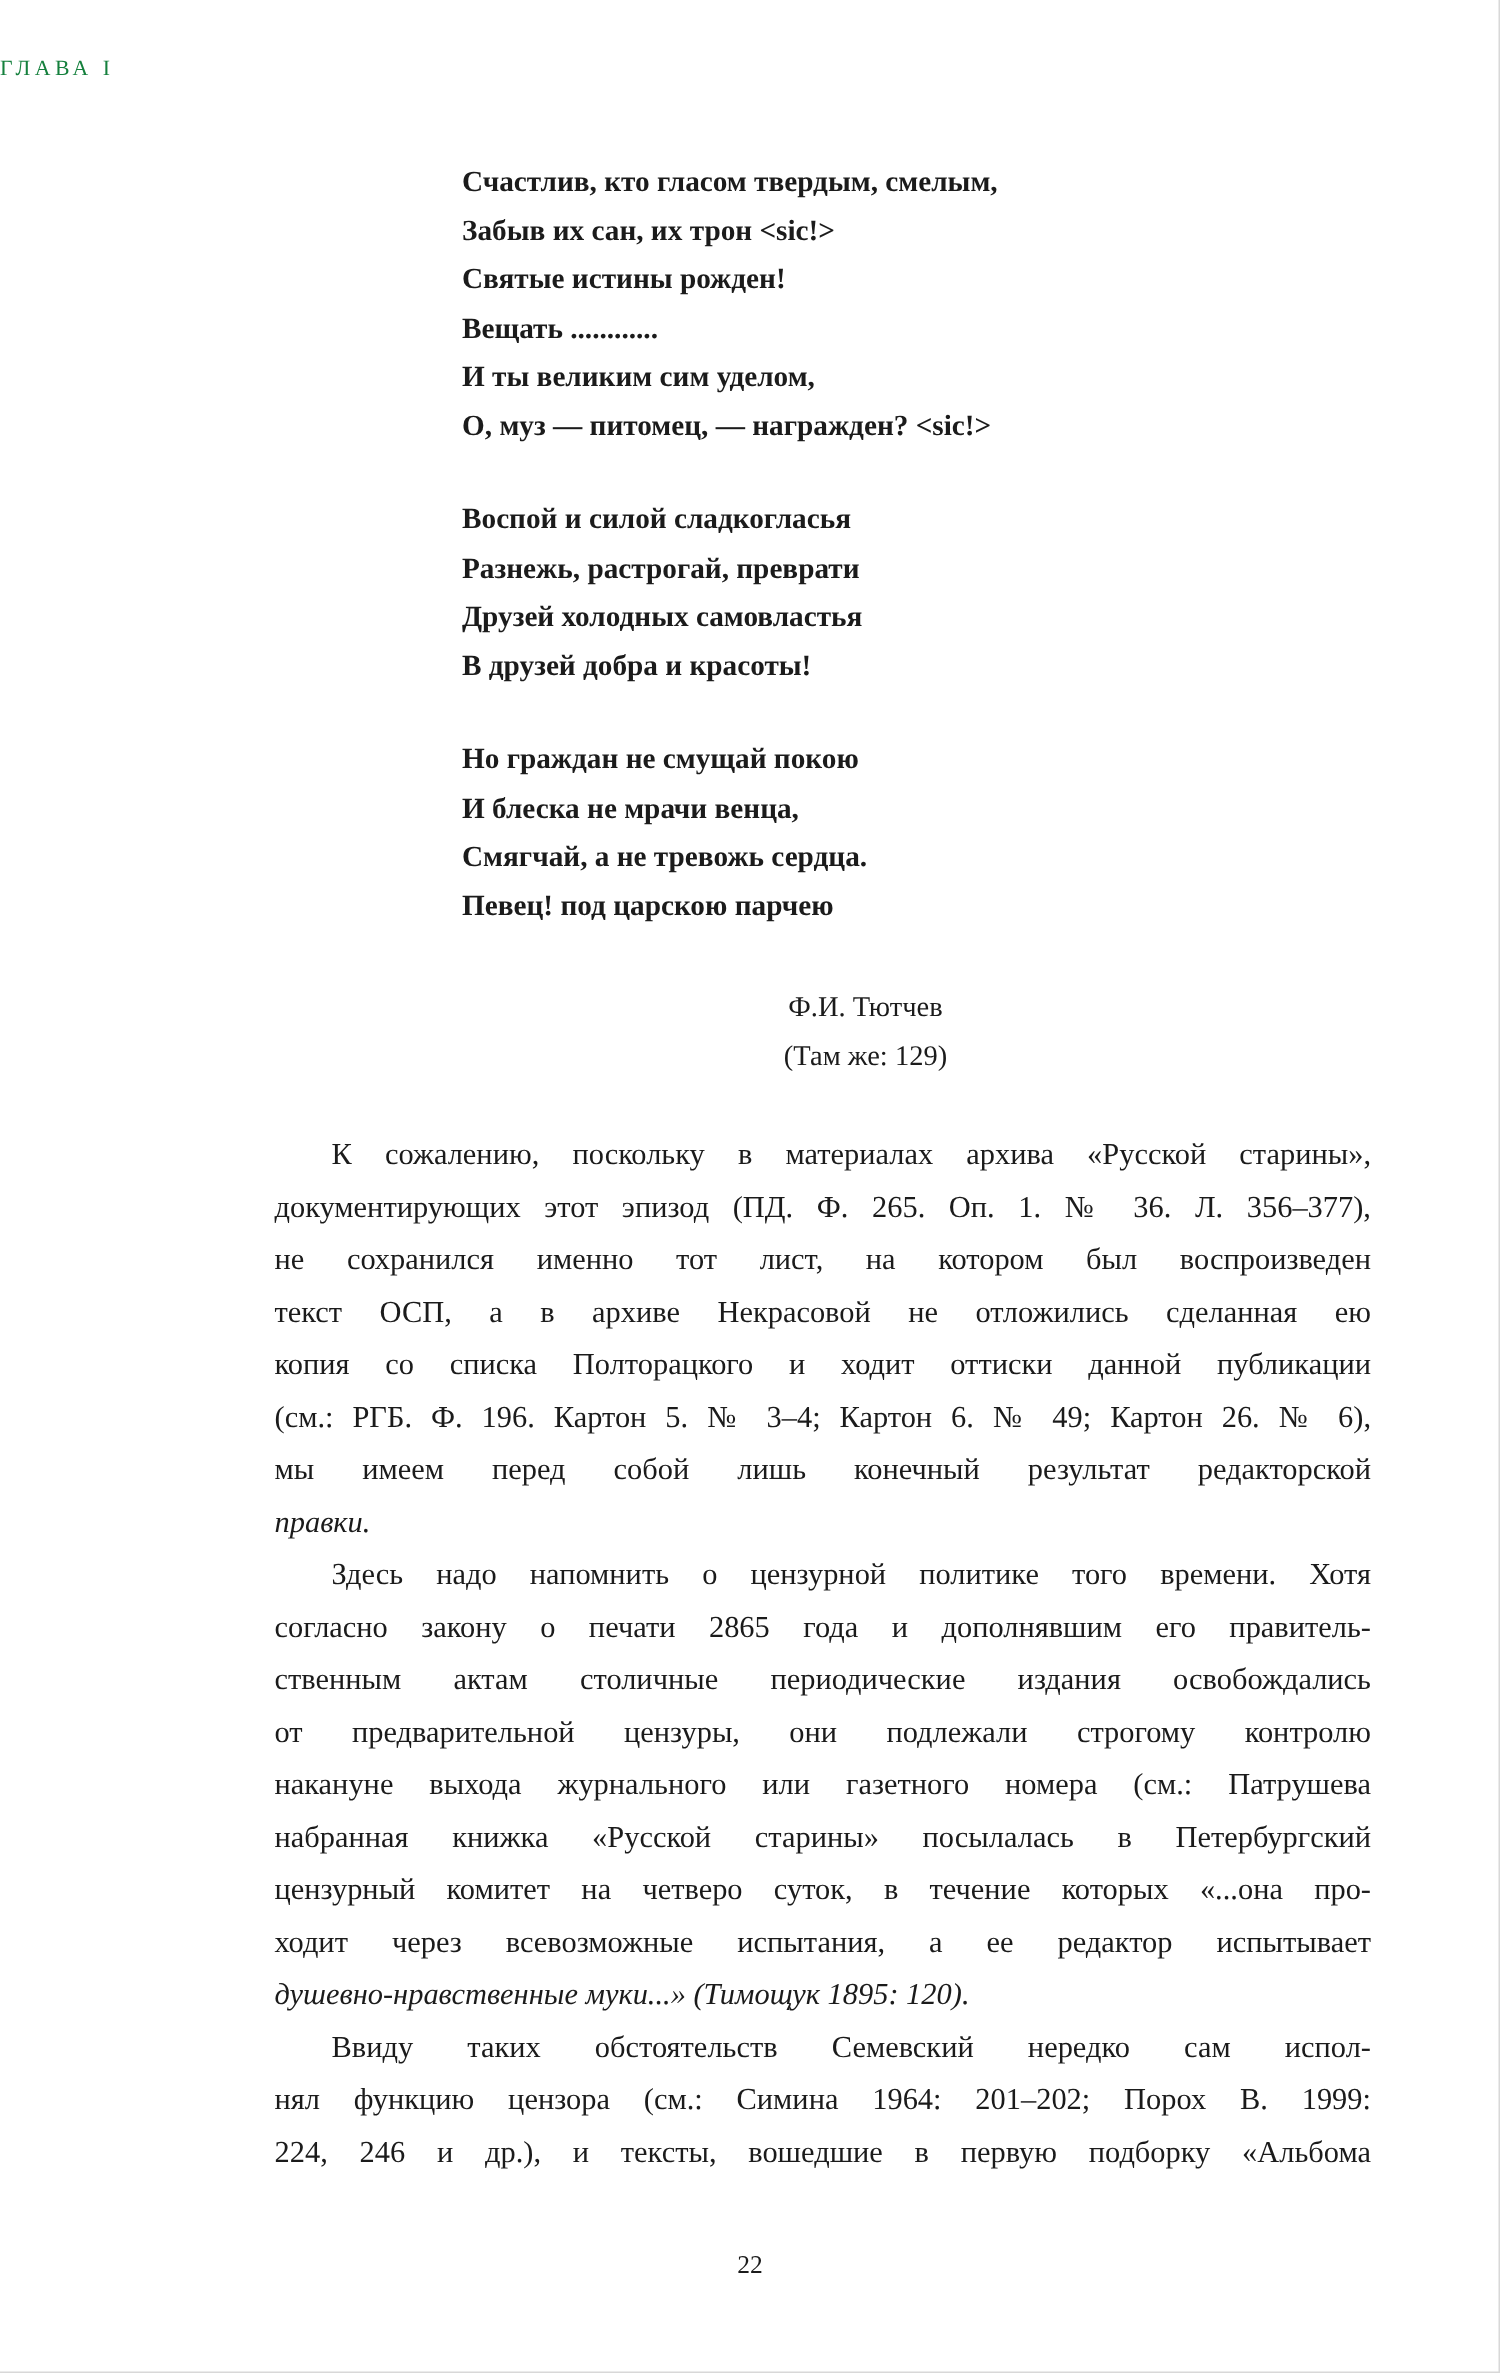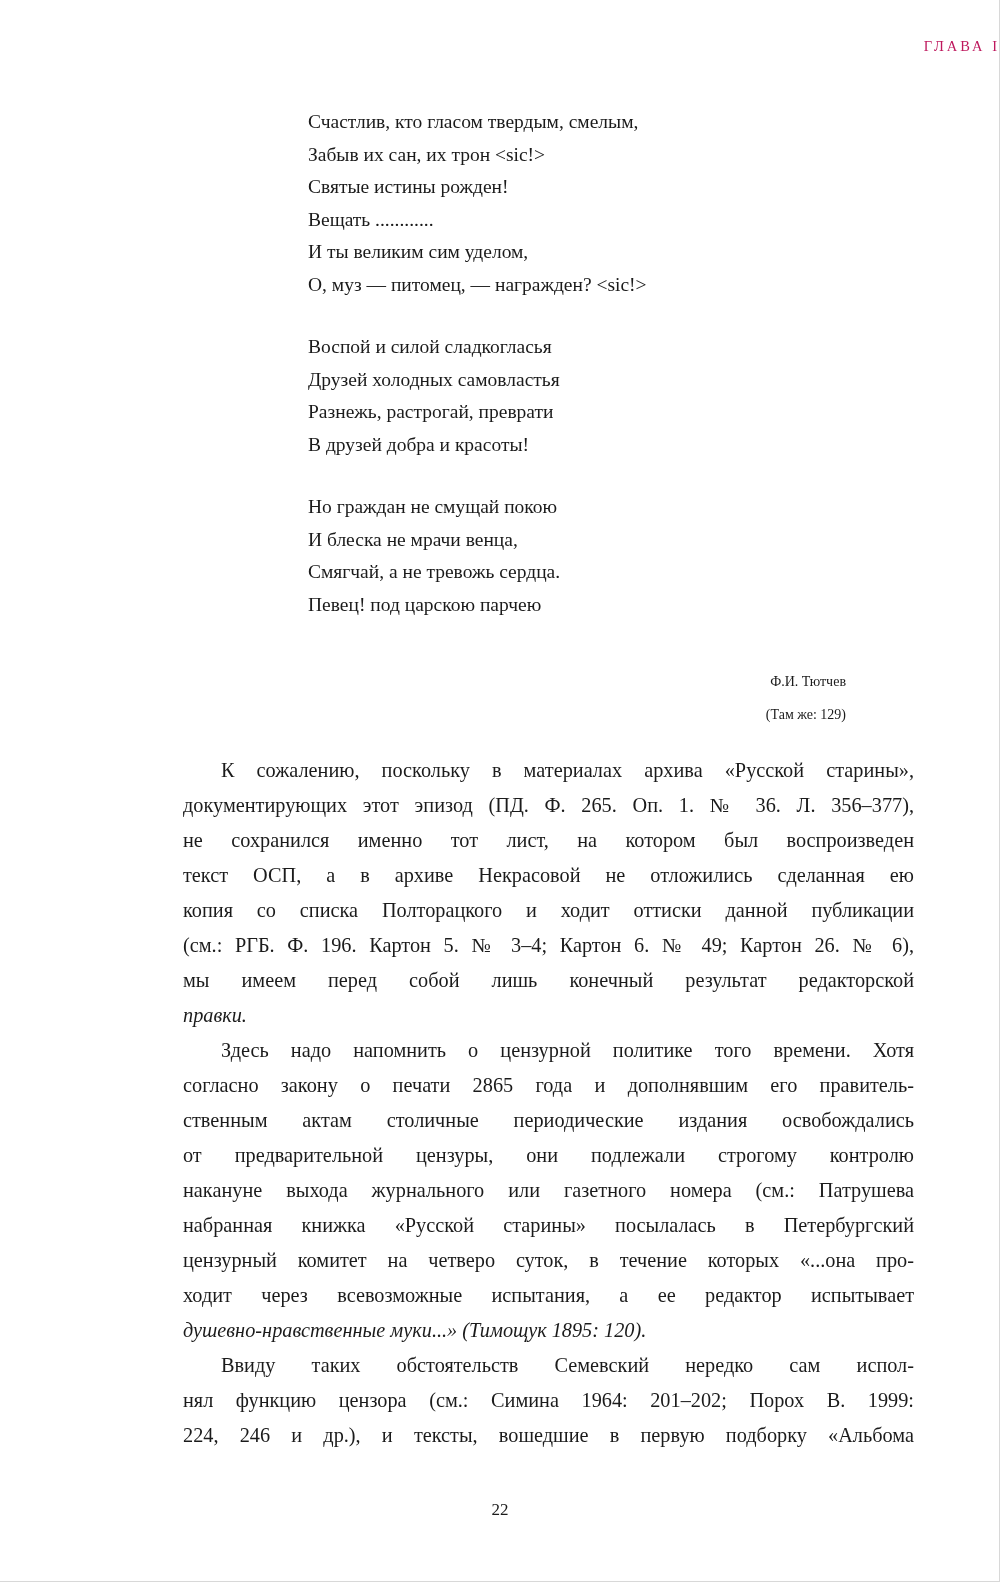--- a/index.html
+++ b/index.html
@@ -11,41 +11,40 @@
     background: #ffffff;
     color: #1b1b1b;
     font-family: "Liberation Serif", "DejaVu Serif", serif;
     overflow: hidden;
     box-shadow: inset -1px 0 0 #d8d8d8, inset 0 -1px 0 #d8d8d8;
   }
   .running-head {
     position: absolute;
     top: 38px;
     left: 0; right: 0;
-    text-align: right;
+    text-align: left;
     font-size: 14.5px;
     letter-spacing: 3px;
-    color: #be185d;
-    padding-left: 45px;
+    color: #15803d;
   }
   .poem {
     position: absolute;
     top: 106px;
     left: 308px;
     right: 132px;
     font-size: 19.5px;
     line-height: 32.5px;
   }
   .stanza { margin-bottom: 30px; }
-  .pl { white-space: pre; }
+  .pl { white-space: pre; font-weight: bold; }
   .attribution-block {
-    margin-top: 44px;
-    text-align: right;
+    margin-top: 34px;
+    text-align: center;
     padding-right: 22px;
-    font-size: 14px;
+    font-size: 19px;
     line-height: 33px;
   }
   .body-text {
     position: absolute;
     top: 753px;
     left: 137px;
     width: 731px;
     font-size: 20.3px;
     line-height: 35px;
     margin-left: 46px;
@@ -75,22 +74,22 @@
     <div class="stanza">
       <div class="pl">Счастлив, кто гласом твердым, смелым,</div>
       <div class="pl">Забыв их сан, их трон &lt;sic!&gt;</div>
       <div class="pl">Святые истины рожден!</div>
       <div class="pl">Вещать ............</div>
       <div class="pl">И ты великим сим уделом,</div>
       <div class="pl">О, муз — питомец, — награжден? &lt;sic!&gt;</div>
     </div>
     <div class="stanza">
       <div class="pl">Воспой и силой сладкогласья</div>
+      <div class="pl">Разнежь, растрогай, преврати</div>
       <div class="pl">Друзей холодных самовластья</div>
-      <div class="pl">Разнежь, растрогай, преврати</div>
       <div class="pl">В друзей добра и красоты!</div>
     </div>
     <div class="stanza">
       <div class="pl">Но граждан не смущай покою</div>
       <div class="pl">И блеска не мрачи венца,</div>
       <div class="pl">Смягчай, а не тревожь сердца.</div>
       <div class="pl">Певец! под царскою парчею</div>
     </div>
     <div class="attribution-block">
       <div>Ф.И. Тютчев</div>

